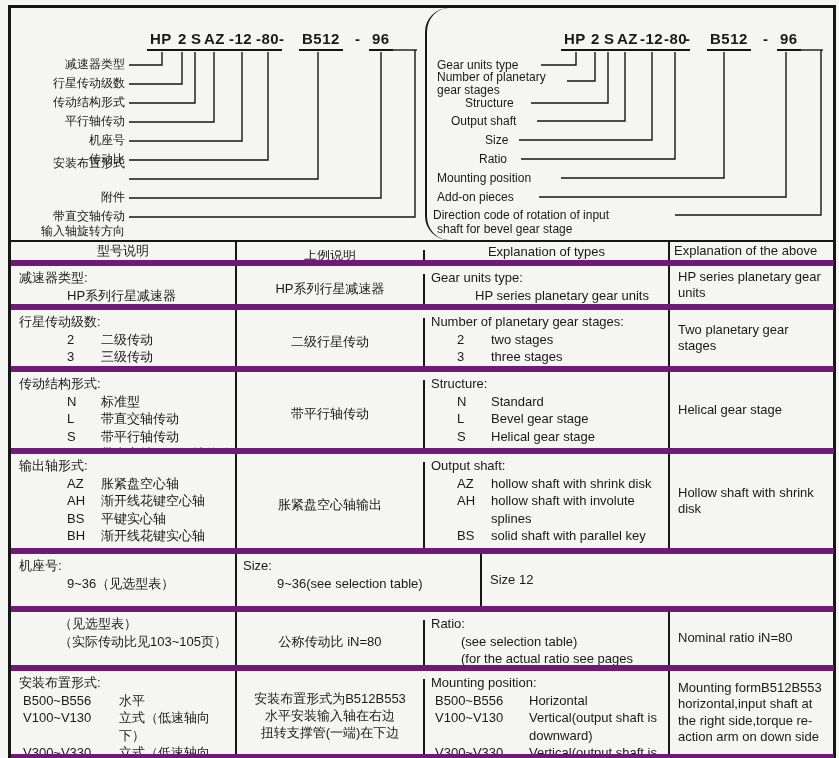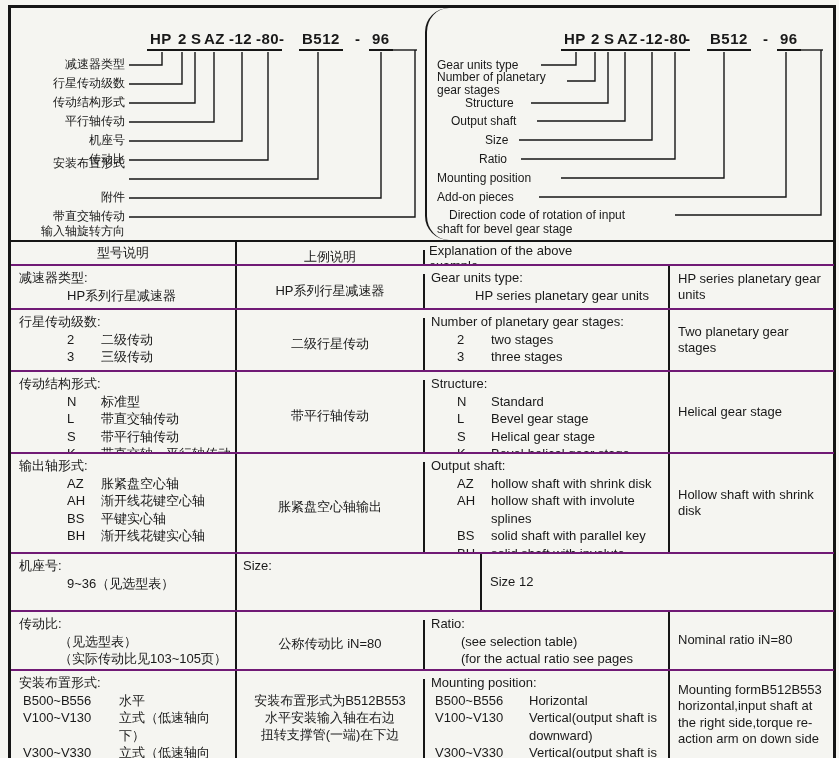--- a/index.html
+++ b/index.html
@@ -14,21 +14,21 @@
   .codebar{position:absolute;top:22px;left:0;right:0;height:20px;}
   .seg,.dash{position:absolute;top:0;font-size:15px;font-weight:600;letter-spacing:.5px;white-space:nowrap;}
   .seg{border-bottom:2px solid #161616;padding:0 3px 2px 3px;}
   .dash{padding-bottom:2px;}
   .leads{position:absolute;left:0;top:0;}
   .leads polyline,.leads line{fill:none;stroke:#161616;stroke-width:1.4;}
   .dlabel{position:absolute;font-size:12px;white-space:nowrap;line-height:13px;}
   .dlabel.zh{width:114px;text-align:right;left:0;}
   
   .table{position:absolute;left:0;top:232px;width:823px;border-top:2px solid #161616;box-sizing:border-box;}
-  .trow{display:flex;border-bottom:2px solid #701a75;box-sizing:border-box;}
+  .trow{display:flex;border-bottom:6px solid #701a75;box-sizing:border-box;}
   .c{box-sizing:border-box;border-right:2px solid #161616;overflow:hidden;font-size:13px;}
   .c:last-child{border-right:none;}
   .c1{width:226px;padding:3px 4px 2px 8px;}
   .c2{width:188px;display:flex;flex-direction:column;align-items:center;justify-content:center;text-align:center;line-height:1.3;margin-top:8px;}
   .c3{width:245px;padding:3px 4px 15px 6px;}
   .c4{width:164px;display:flex;flex-direction:column;justify-content:center;padding:2px 4px 2px 8px;line-height:1.25;}
   .hrow .c{display:flex;align-items:center;justify-content:center;text-align:center;padding:2px 4px;}
   .hrow .c4{display:flex;align-items:center;justify-content:flex-start;text-align:left;line-height:1.15;}
   .ctitle{line-height:1.35;}
   .items{line-height:1.35;}
@@ -114,29 +114,30 @@
     </svg>
     <div class="dlabel" style="left:10px;top:51px">Gear units type</div>
     <div class="dlabel" style="left:10px;top:63px">Number of planetary</div>
     <div class="dlabel" style="left:10px;top:76px">gear stages</div>
     <div class="dlabel" style="left:38px;top:89px">Structure</div>
     <div class="dlabel" style="left:24px;top:107px">Output shaft</div>
     <div class="dlabel" style="left:58px;top:126px">Size</div>
     <div class="dlabel" style="left:52px;top:145px">Ratio</div>
     <div class="dlabel" style="left:10px;top:164px">Mounting position</div>
     <div class="dlabel" style="left:10px;top:183px">Add-on pieces</div>
-    <div class="dlabel" style="left:22px;top:201px">Direction code of rotation of input</div>
+    <div class="dlabel" style="left:6px;top:201px">Direction code of rotation of input</div>
     <div class="dlabel" style="left:10px;top:215px">shaft for bevel gear stage</div>
   </div>
 
   <div class="table">
 
     <div class="trow hrow" style="height:24px">
       <div class="c c1">型号说明</div>
       <div class="c c2">上例说明</div>
+      <div class="c c3">Explanation of types</div>
       <div class="c c4">Explanation of the above example</div>
     </div>
 
     <div class="trow" style="height:44px">
       <div class="c c1">
         <div class="ctitle">减速器类型:</div>
         <div class="items zh-ind">
           <div class="item">
                 <span class="itext">HP系列行星减速器</span>
               </div>
@@ -299,29 +300,33 @@
       <div class="c c1">
         <div class="ctitle">机座号:</div>
         <div class="items zh-ind">
           <div class="item">
                 <span class="itext">9~36（见选型表）</span>
               </div>
         </div>
       </div>
       <div class="c c3">
         <div class="ctitle">Size:</div>
+        <div class="items en-ind" style="padding-left:34px">
+          <div class="item">
+                <span class="itext">9~36(see selection table)</span>
+              </div>
+        </div>
       </div>
       <div class="c c4">
             <div>Size 12</div>
           </div>
     </div>
 
     <div class="trow" style="height:59px">
       <div class="c c1">
-        <div class="ctitle">传动比:</div>
         <div class="items zh-ind" style="padding-left:40px">
           <div class="item">
                 <span class="itext">（见选型表）</span>
               </div>
           <div class="item">
                 <span class="itext">（实际传动比见103~105页）</span>
               </div>
         </div>
       </div>
       <div class="c c2">

